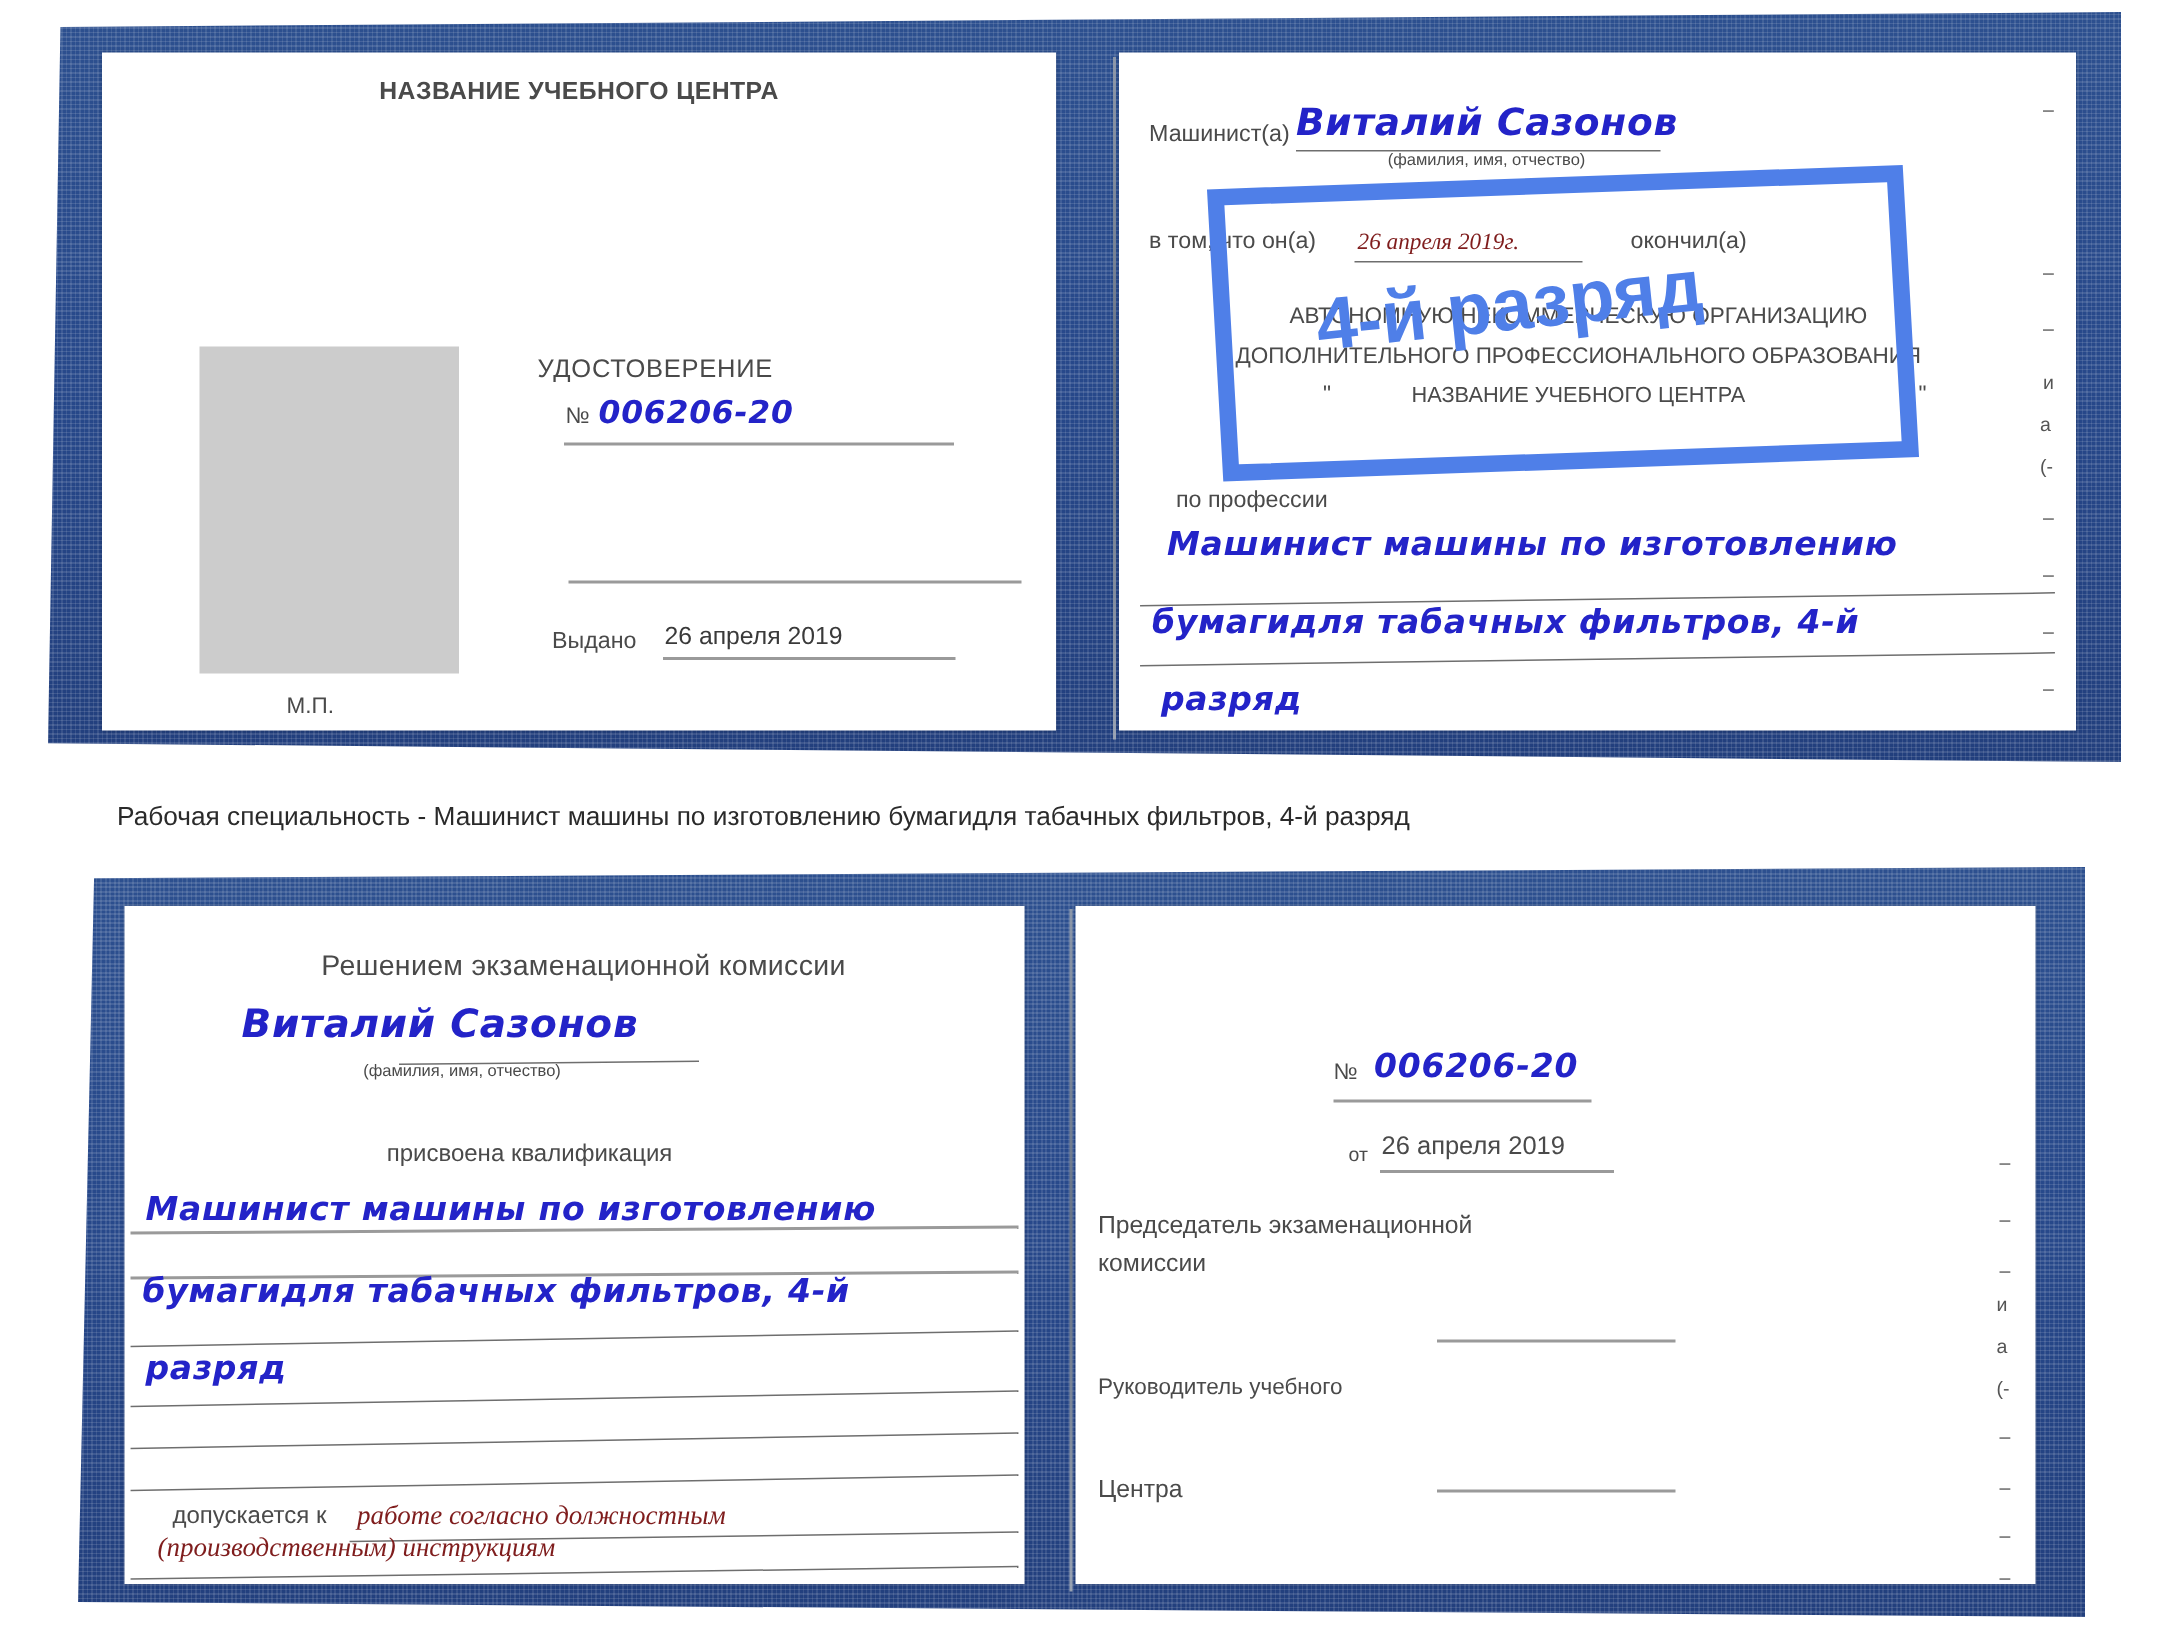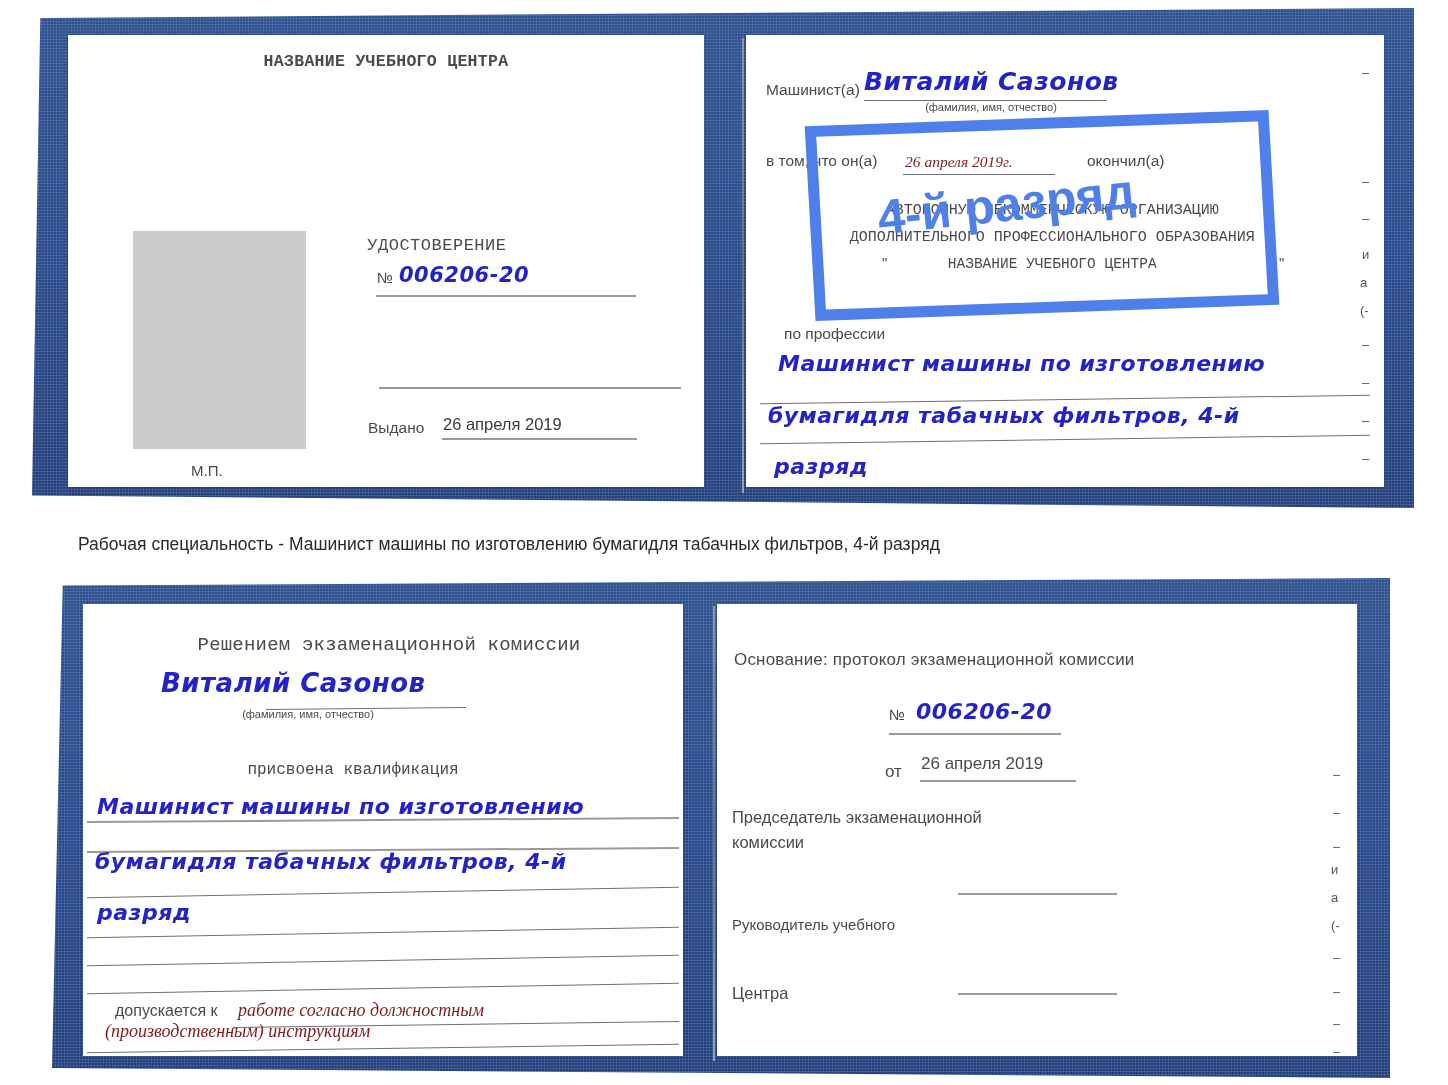--- a/index.html
+++ b/index.html
@@ -24,21 +24,21 @@
     position:absolute;background:#ffffff;
     box-shadow:0 0 3px rgba(0,0,0,.18);
   }
   .spine{
     position:absolute;width:2px;background:linear-gradient(180deg,#9aa2ad,#6d7682,#aab1ba);
     opacity:.85;
   }
 
   
   .lbl{position:absolute;white-space:nowrap;color:#4a4a4a;}
-  .lbl.center{transform:translateX(-50%);font-family:Liberation Mono, monospace;}
+  .lbl.center{transform:translateX(-50%);}
   .hand{
     position:absolute;white-space:nowrap;
     color:#2323c8;
     font-family:"DejaVu Sans",sans-serif;
     font-style:italic;font-weight:600;
     letter-spacing:.5px;
   }
   .ital{
     position:absolute;white-space:nowrap;color:#7f1d1d;
     font-family:"Liberation Serif","DejaVu Serif",serif;font-style:italic;
@@ -176,27 +176,26 @@
     <div class="ital" style="left:155px;top:396px;font-size:18px;">работе согласно должностным</div>
     <div class="rule thin" style="left:150px;top:420px;width:446px;transform:rotate(-0.8deg);"></div>
     <div class="ital" style="left:22px;top:417px;font-size:18px;text-align:right;">(производственным) инструкциям</div>
     <div class="rule thin" style="left:4px;top:444px;width:592px;transform:rotate(-0.8deg);"></div>
   </div>
 
   <div class="spine" style="left:661px;top:28px;height:455px;"></div>
 
   <div class="page" style="left:665px;top:26px;width:640px;height:452px;">
 
-    <div class="lbl" style="left:17px;top:46px;font-size:17px;letter-spacing:.2px;">Основание: протокол экзаменационной комиссии</div>
 
     <div class="lbl" style="left:172px;top:102px;font-size:15px;">№</div>
     <div class="hand" style="left:199px;top:95px;font-size:22px;">006206-20</div>
     <div class="rule" style="left:172px;top:129px;width:172px;"></div>
 
-    <div class="lbl" style="left:168px;top:158px;font-size:17px;">от</div>
+    <div class="lbl" style="left:182px;top:158px;font-size:13px;">от</div>
     <div class="lbl" style="left:204px;top:150px;font-size:17px;">26 апреля 2019</div>
     <div class="rule" style="left:203px;top:176px;width:156px;"></div>
 
     <div class="lbl" style="left:15px;top:204px;font-size:16.5px;">Председатель экзаменационной</div>
     <div class="lbl" style="left:15px;top:229px;font-size:16.5px;">комиссии</div>
     <div class="rule" style="left:241px;top:289px;width:159px;"></div>
 
     <div class="lbl" style="left:15px;top:312px;font-size:15px;">Руководитель учебного</div>
     <div class="lbl" style="left:15px;top:337px;font-size:16.5px;margin-top:43px;">Центра</div>
     <div class="rule" style="left:241px;top:389px;width:159px;"></div>

